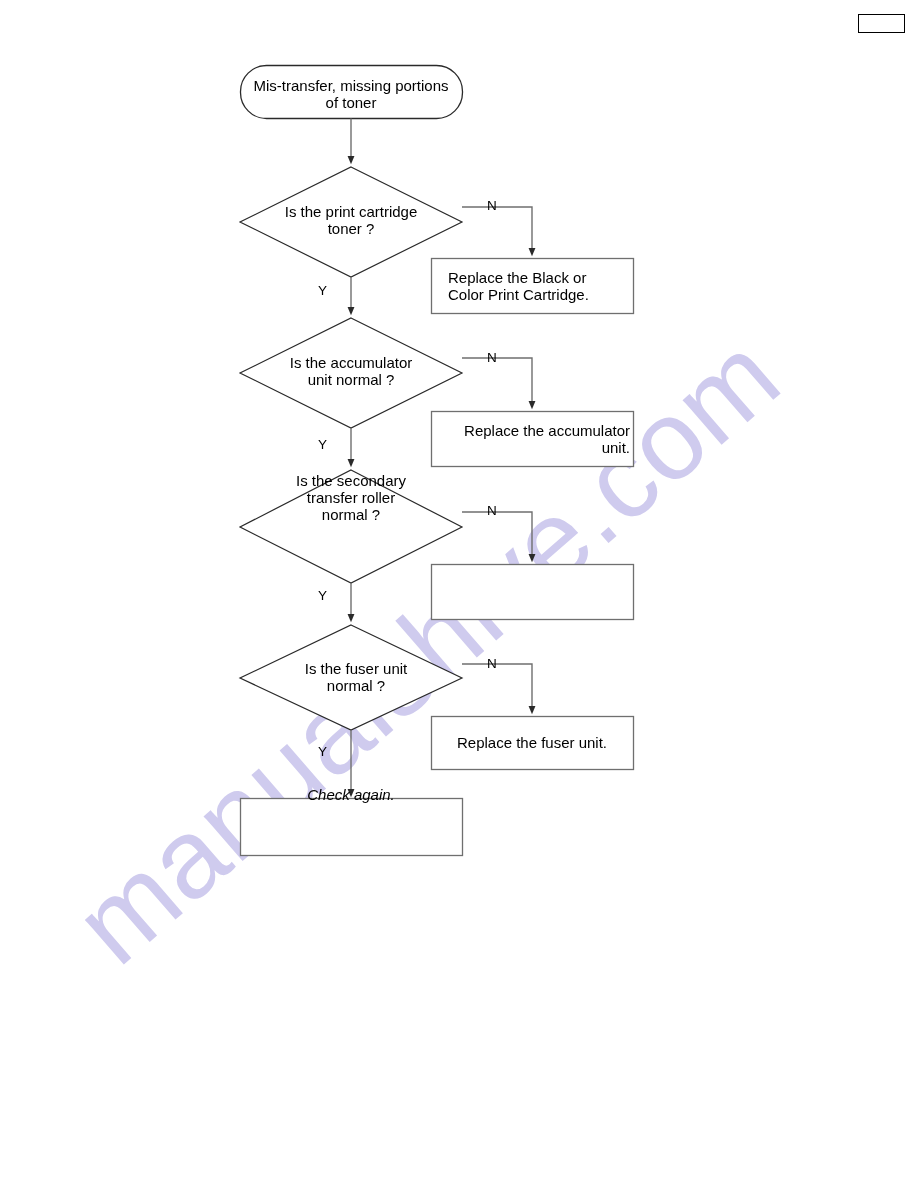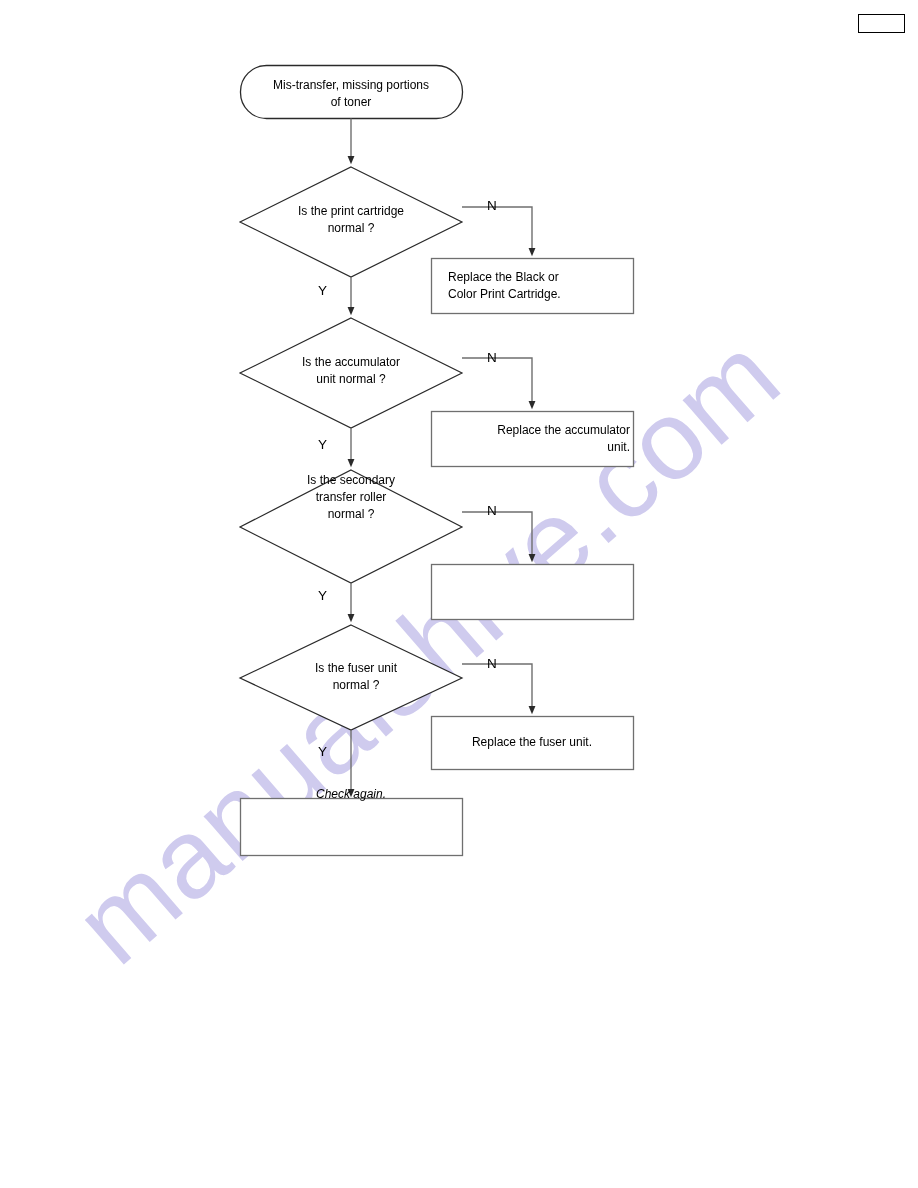--- a/index.html
+++ b/index.html
@@ -54,21 +54,21 @@
     width: 918px;
     height: 1188px;
     z-index: 2;
   }
 
   
   .node-text {
     position: absolute;
     z-index: 3;
     font-family: "Liberation Sans", sans-serif;
-    font-size: 12px;
+    font-size: 15px;
     line-height: 17px;
     color: #000000;
     white-space: pre-line;
   }
   .node-text.center {
     text-align: center;
   }
   .node-text.left {
     text-align: left;
   }
@@ -136,21 +136,21 @@
     <rect x="431.5" y="716.5" width="202" height="53" fill="#ffffff" stroke="#6f6f6f" stroke-width="1.3"></rect>
     <line x1="351" y1="730" x2="351" y2="793" stroke="#6f6f6f" stroke-width="1.4" marker-end="url(#arrowhead)"></line>
 
     <rect x="240.5" y="798.5" width="222" height="57" fill="#ffffff" stroke="#6f6f6f" stroke-width="1.3"></rect>
   </svg>
 
   <div class="node-text center" style="left:246px; top:77px; width:210px;">Mis-transfer, missing portions
 of toner</div>
 
   <div class="node-text center" style="left:251px; top:203px; width:200px;">Is the print cartridge
-normal ?</div>
+toner ?</div>
   <div class="branch-label" style="left:487px; top:198px;">N</div>
   <div class="branch-label" style="left:318px; top:283px;">Y</div>
   <div class="node-text left" style="left:448px; top:269px; width:180px;">Replace the Black or
 Color Print Cartridge.</div>
 
   <div class="node-text center" style="left:251px; top:354px; width:200px;">Is the accumulator
 unit normal ?</div>
   <div class="branch-label" style="left:487px; top:350px;">N</div>
   <div class="branch-label" style="left:318px; top:437px;">Y</div>
   <div class="node-text left" style="left:448px; top:422px; width:182px;text-align:right;">Replace the accumulator

